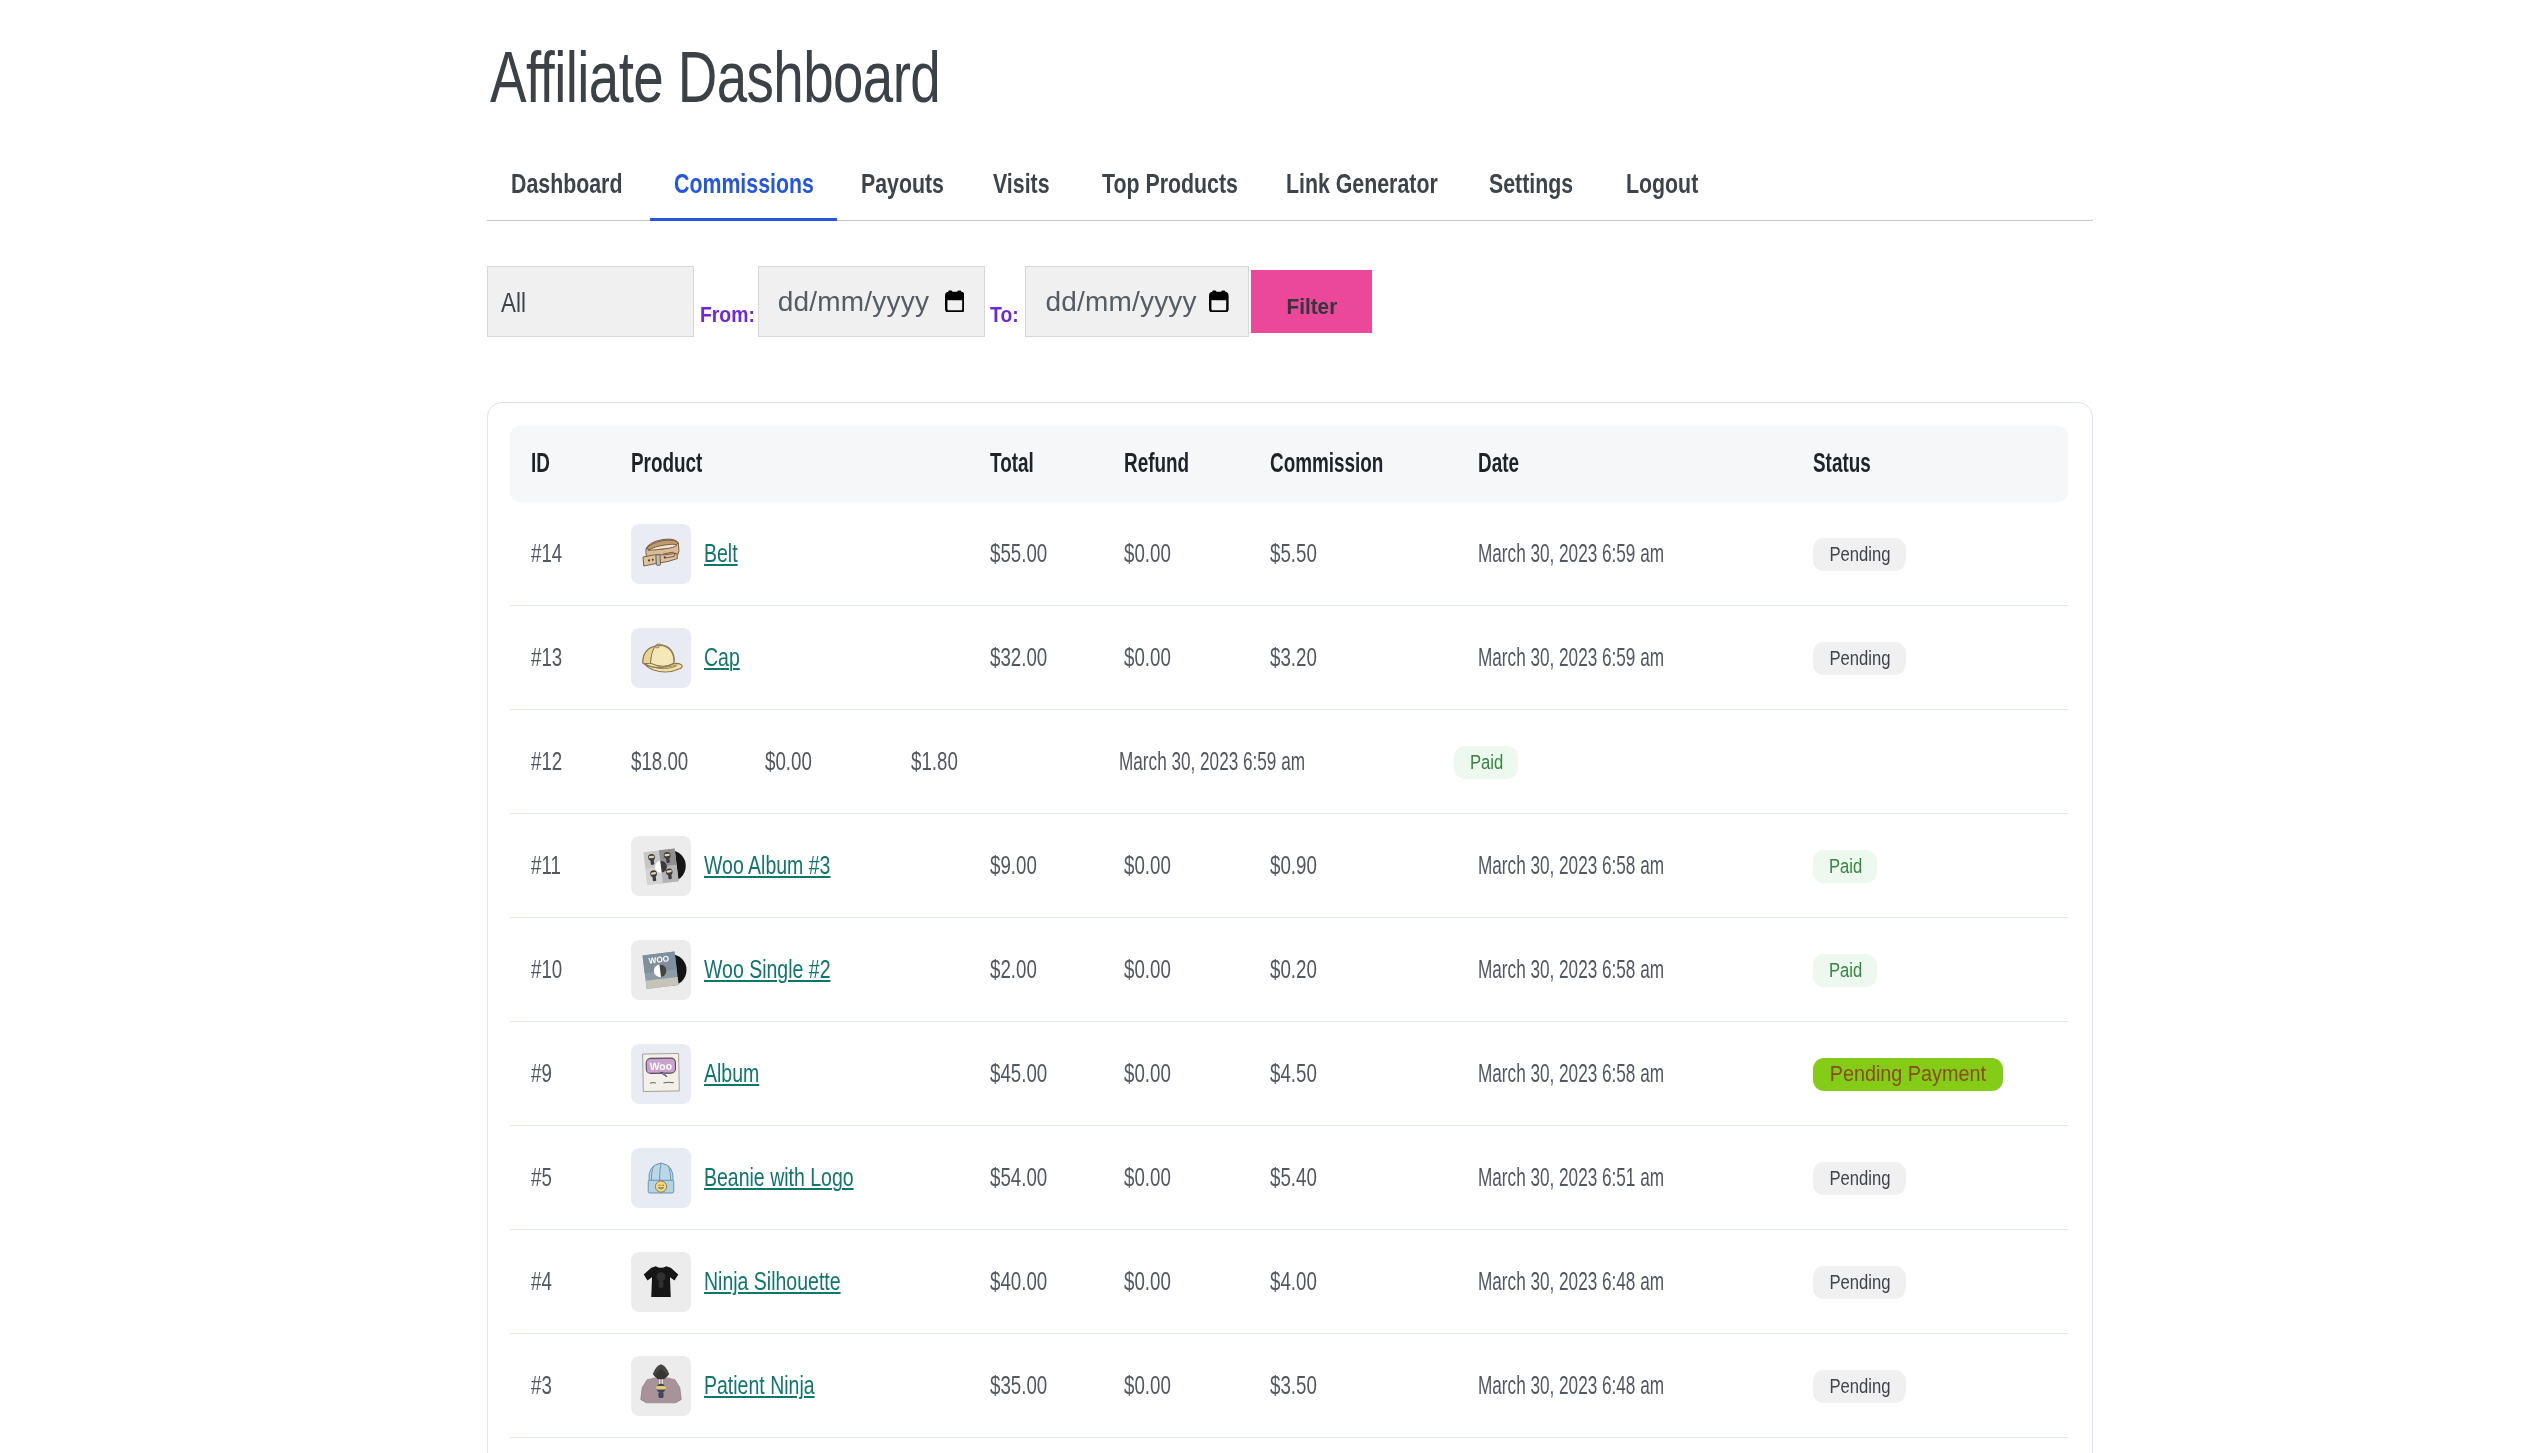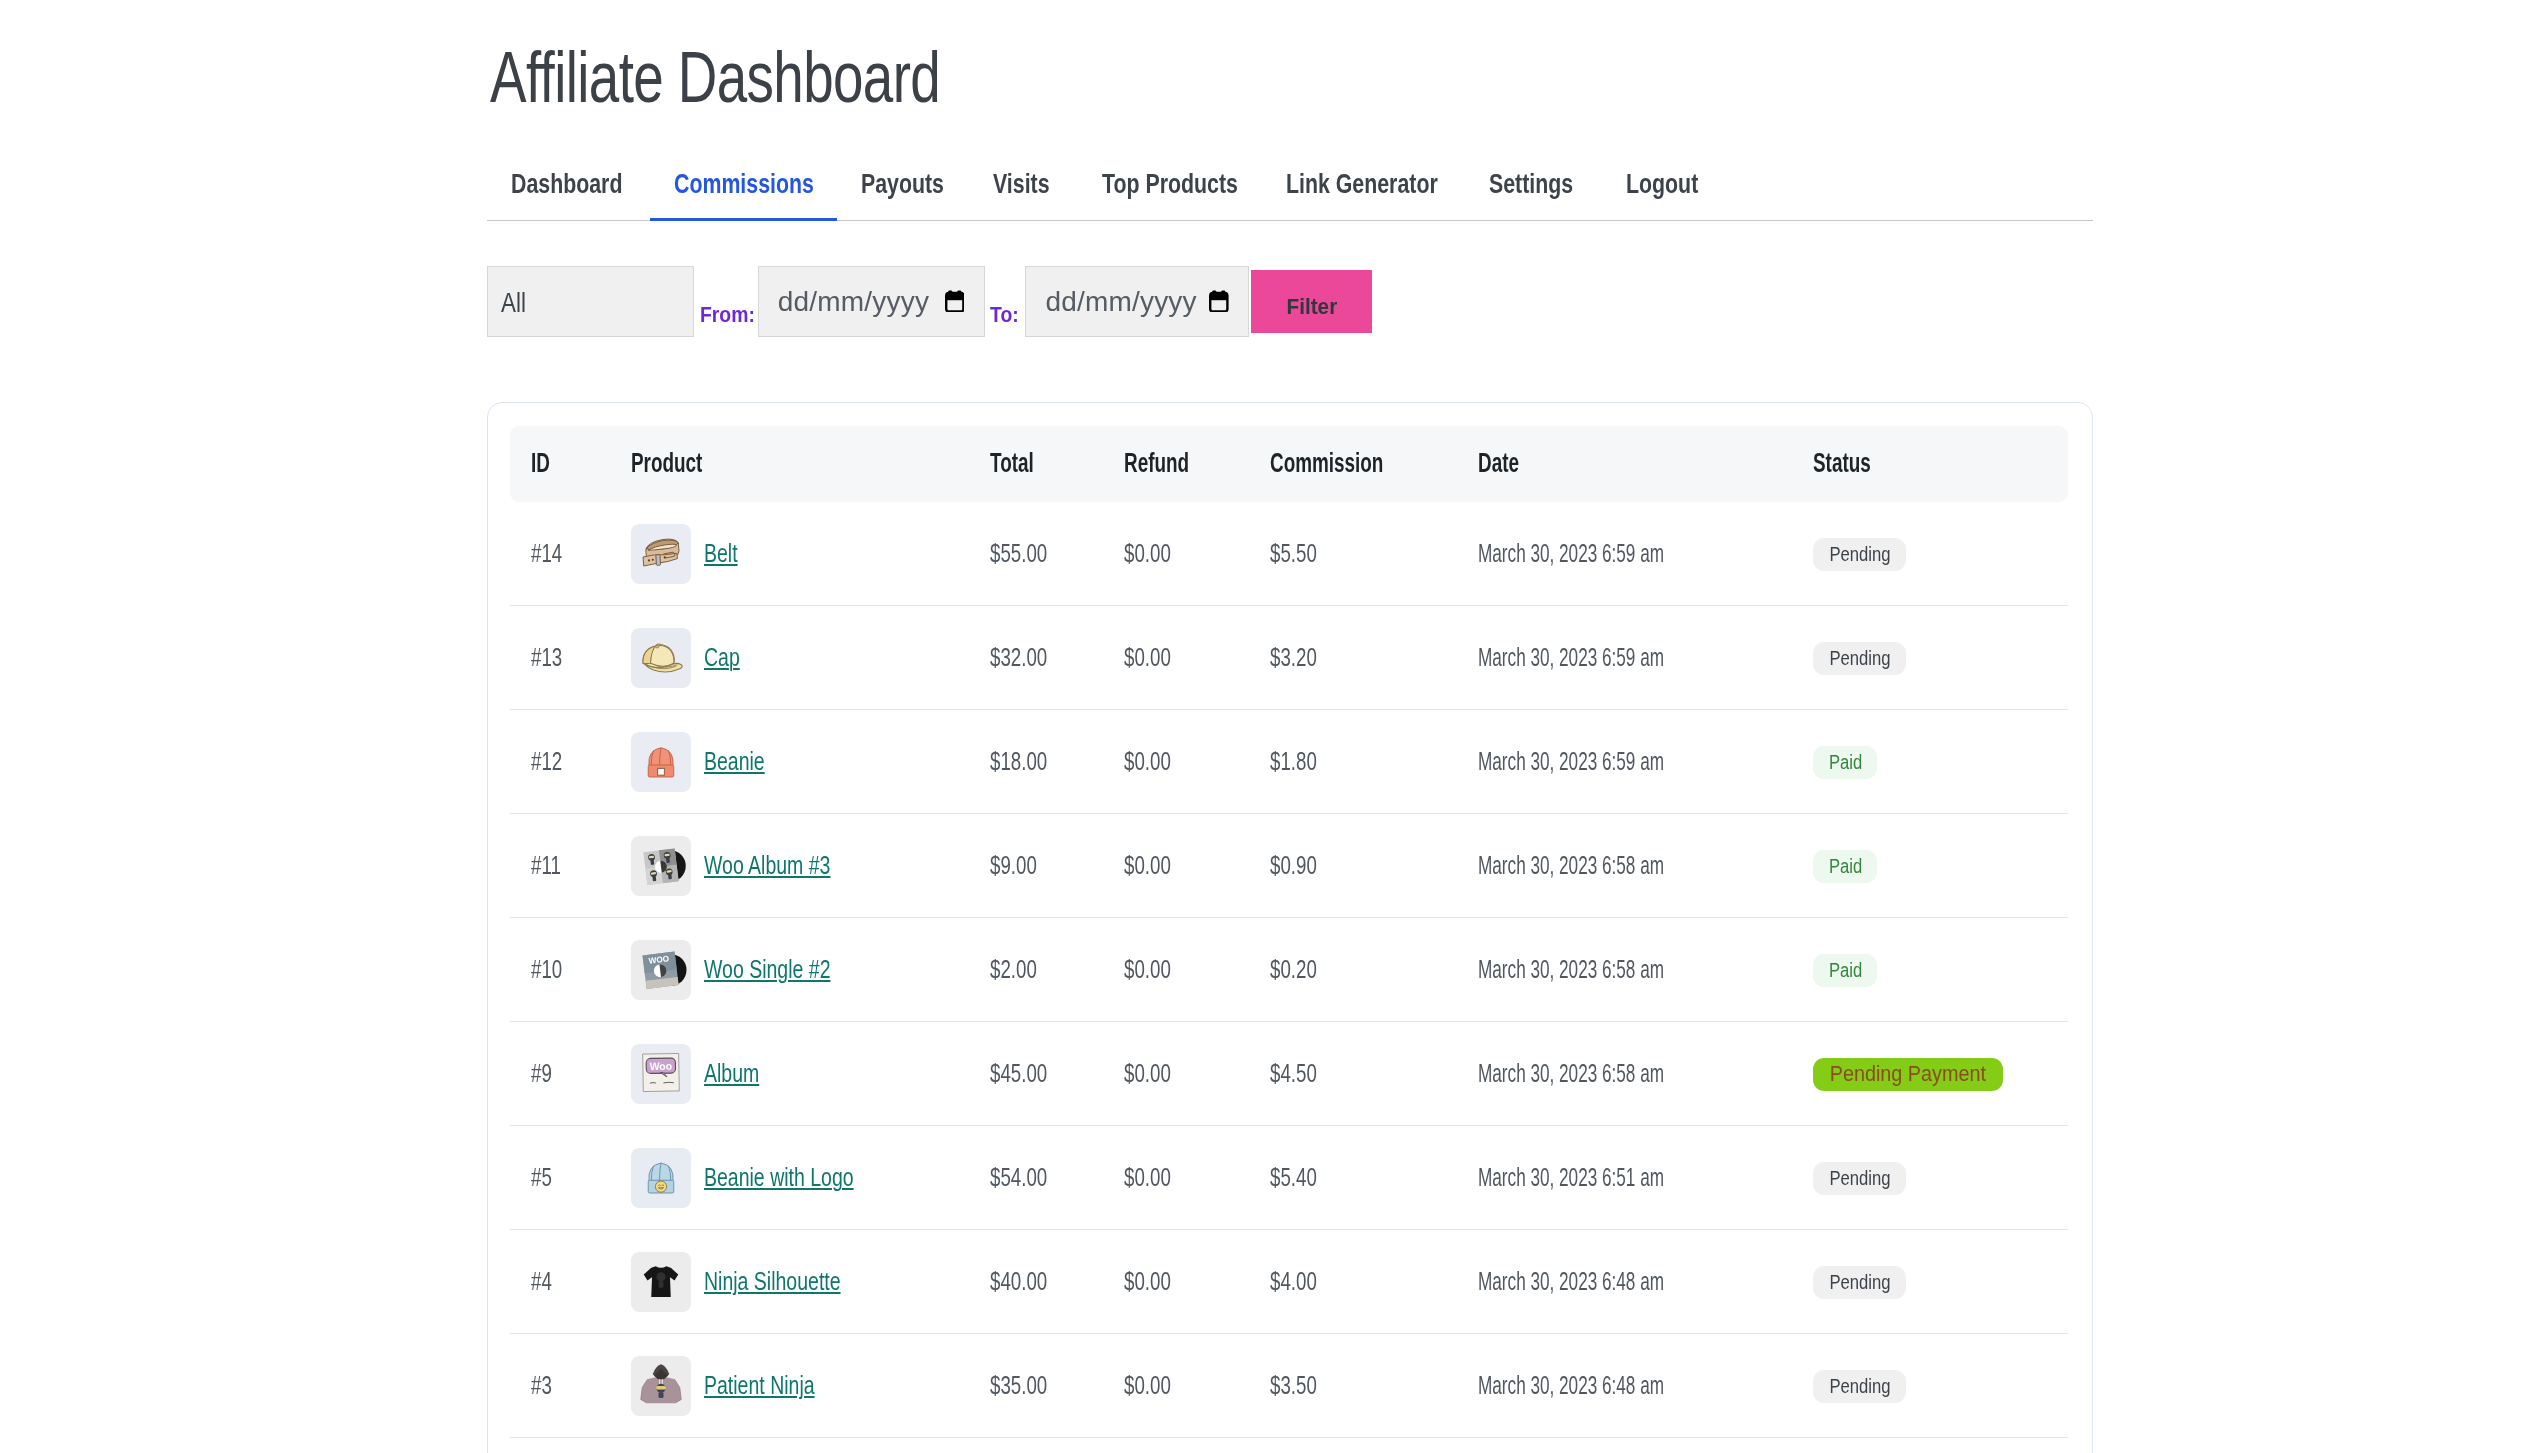--- a/index.html
+++ b/index.html
@@ -133,32 +133,20 @@
 <div class="c c3"><span class="t">$32.00</span></div>
 <div class="c c4"><span class="t">$0.00</span></div>
 <div class="c c5"><span class="t">$3.20</span></div>
 <div class="c c6"><span class="t td">March 30, 2023 6:59 am</span></div>
 <div class="c c7"><span class="badge pend">
               <span class="t tbg">Pending</span>
             </span></div>
 </div>
 <div class="tr">
 <div class="c c1"><span class="t">#12</span></div>
-<div class="c c2">
-            <svg class="th" width="60" height="60" viewBox="0 0 80 80">
-              <rect width="80" height="80" rx="10" fill="#e9edf3"></rect>
-<g stroke="#c3654c" stroke-width="1.3">
-<path d="M24 45 Q22 24 40 21 Q58 24 56 45 Z" fill="#f19176"></path>
-<path d="M40 21 Q38 32 38 44 M30 24.5 Q27 33 27 44 M50 24.5 Q53 33 53 44" fill="none"></path>
-<rect x="23" y="44" width="34" height="16" rx="2" fill="#ef8a6e"></rect>
-</g>
-<rect x="35.5" y="48.5" width="9" height="9" fill="#fff" stroke="#8c5a4a" stroke-width="1.3"></rect>
-</svg>
-            <a class="lnk"><span class="t tl">Beanie</span></a>
-          </div>
 <div class="c c3"><span class="t">$18.00</span></div>
 <div class="c c4"><span class="t">$0.00</span></div>
 <div class="c c5"><span class="t">$1.80</span></div>
 <div class="c c6"><span class="t td">March 30, 2023 6:59 am</span></div>
 <div class="c c7"><span class="badge paid">
               <span class="t tbg">Paid</span>
             </span></div>
 </div>
 <div class="tr">
 <div class="c c1"><span class="t">#11</span></div>

